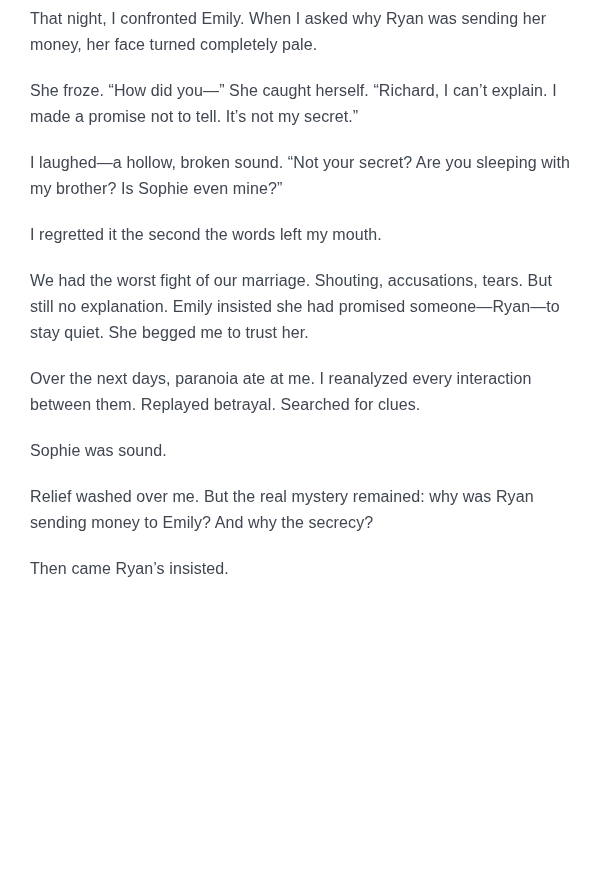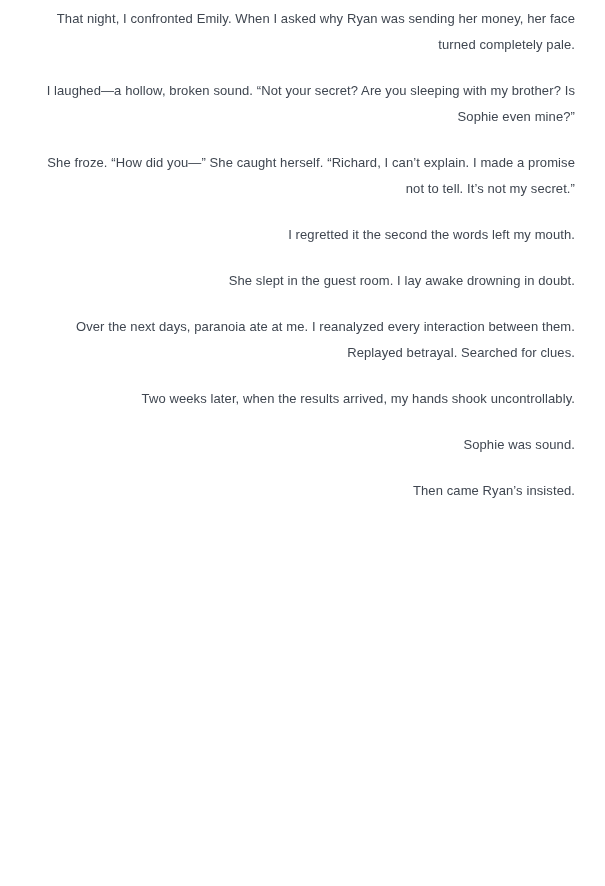--- a/index.html
+++ b/index.html
@@ -11,36 +11,35 @@
     width: 605px;
     height: 886px;
     box-sizing: border-box;
     padding: 6px 30px 0 30px;
     background: #ffffff;
     overflow: hidden;
   }
   .story p {
     margin: 0 0 20px 0;
     font-family: "Liberation Sans", "DejaVu Sans", sans-serif;
-    font-size: 13px;
+    font-size: 16px;
     line-height: 26px;
     font-weight: 400;
     color: #3f4650;
     letter-spacing: 0.1px;
-    text-align: right;
   }
 </style>
 </head>
 <body>
 
 <div class="page">
   <div class="story">
     <p>That night, I confronted Emily. When I asked why Ryan was sending her money, her face turned completely pale.</p>
+    <p>She froze. “How did you—” She caught herself. “Richard, I can’t explain. I made a promise not to tell. It’s not my secret.”</p>
     <p>I laughed—a hollow, broken sound. “Not your secret? Are you sleeping with my brother? Is Sophie even mine?”</p>
-    <p>She froze. “How did you—” She caught herself. “Richard, I can’t explain. I made a promise not to tell. It’s not my secret.”</p>
     <p>I regretted it the second the words left my mouth.</p>
-    <p>She slept in the guest room. I lay awake drowning in doubt.</p>
+    <p>We had the worst fight of our marriage. Shouting, accusations, tears. But still no explanation. Emily insisted she had promised someone—Ryan—to stay quiet. She begged me to trust her.</p>
     <p>Over the next days, paranoia ate at me. I reanalyzed every interaction between them. Replayed betrayal. Searched for clues.</p>
-    <p>Two weeks later, when the results arrived, my hands shook uncontrollably.</p>
     <p>Sophie was sound.</p>
+    <p>Relief washed over me. But the real mystery remained: why was Ryan sending money to Emily? And why the secrecy?</p>
     <p>Then came Ryan’s insisted.</p>
   </div>
 </div>
 
 </body></html>

